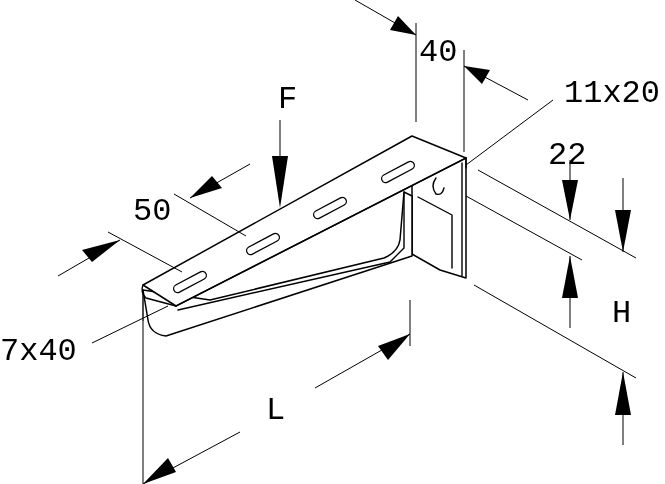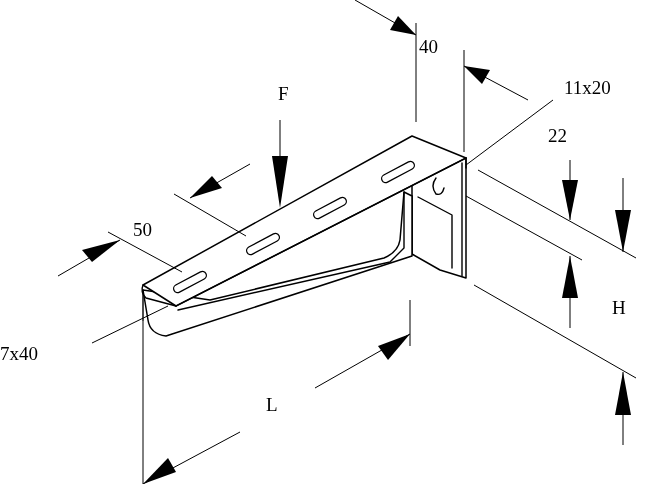--- a/index.html
+++ b/index.html
@@ -3,21 +3,21 @@
 <meta charset="utf-8">
 <style>
   html, body { margin: 0; padding: 0; background: #ffffff; }
   body { width: 665px; height: 484px; overflow: hidden; position: relative; }
   #drawing { position: absolute; left: 0; top: 0; width: 665px; height: 484px; }
   .ln { stroke: #000; fill: none; stroke-width: 1.4; stroke-linecap: round; stroke-linejoin: round; }
   .thin { stroke: #000; fill: none; stroke-width: 1; }
   .body { stroke: #000; fill: #fff; stroke-width: 1.5; stroke-linejoin: round; }
   .slot { stroke: #000; fill: #fff; stroke-width: 1.3; }
   .arrow { fill: #000; stroke: none; }
-  .lbl { position: absolute; font-family: Liberation Serif, serif; font-size: 19px; color: #000; line-height: 1; white-space: nowrap; }
+  .lbl { position: absolute; font-family: Liberation Mono, monospace; font-size: 32px; color: #000; line-height: 1; white-space: nowrap; }
 </style>
 </head>
 <body>
 
 <svg id="drawing" viewBox="0 0 665 484" xmlns="http://www.w3.org/2000/svg">
 
   <g>
     <polygon class="body" points="412,168 466,158 466,278 440,270 412,254"></polygon>
     <polyline class="ln" points="418,197 452,215 452,268"></polyline>
     <line class="ln" x1="412" y1="254" x2="412" y2="196"></line>
@@ -92,18 +92,18 @@
     <line class="thin" x1="410" y1="300" x2="410" y2="346"></line>
     <line class="thin" x1="315" y1="388" x2="410" y2="334"></line>
     <polygon class="arrow" points="410,334 388,360 378,346"></polygon>
     <line class="thin" x1="240" y1="432" x2="143" y2="484"></line>
     <polygon class="arrow" points="143,484 168,458 176,472"></polygon>
   </g>
 </svg>
 
 <span class="lbl" style="left:419px;top:37px;">40</span>
 <span class="lbl" style="left:564px;top:78px;">11x20</span>
-<span class="lbl" style="left:548px;top:126px;">22</span>
+<span class="lbl" style="left:548px;top:140px;">22</span>
 <span class="lbl" style="left:612px;top:298px;">H</span>
 <span class="lbl" style="left:278px;top:84px;">F</span>
-<span class="lbl" style="left:133px;top:220px;">50</span>
-<span class="lbl" style="left:0px;top:344px;">7x40</span>
+<span class="lbl" style="left:133px;top:196px;">50</span>
+<span class="lbl" style="left:0px;top:336px;">7x40</span>
 <span class="lbl" style="left:266px;top:395px;">L</span>
 
 </body></html>

